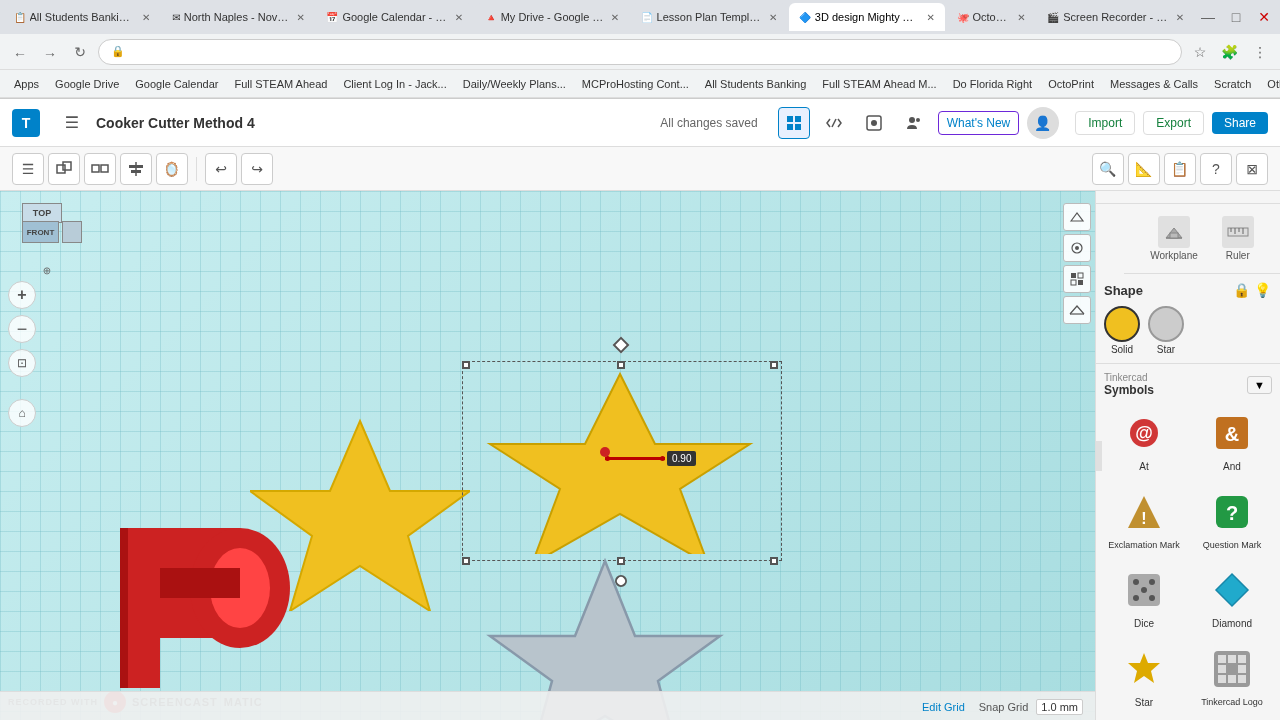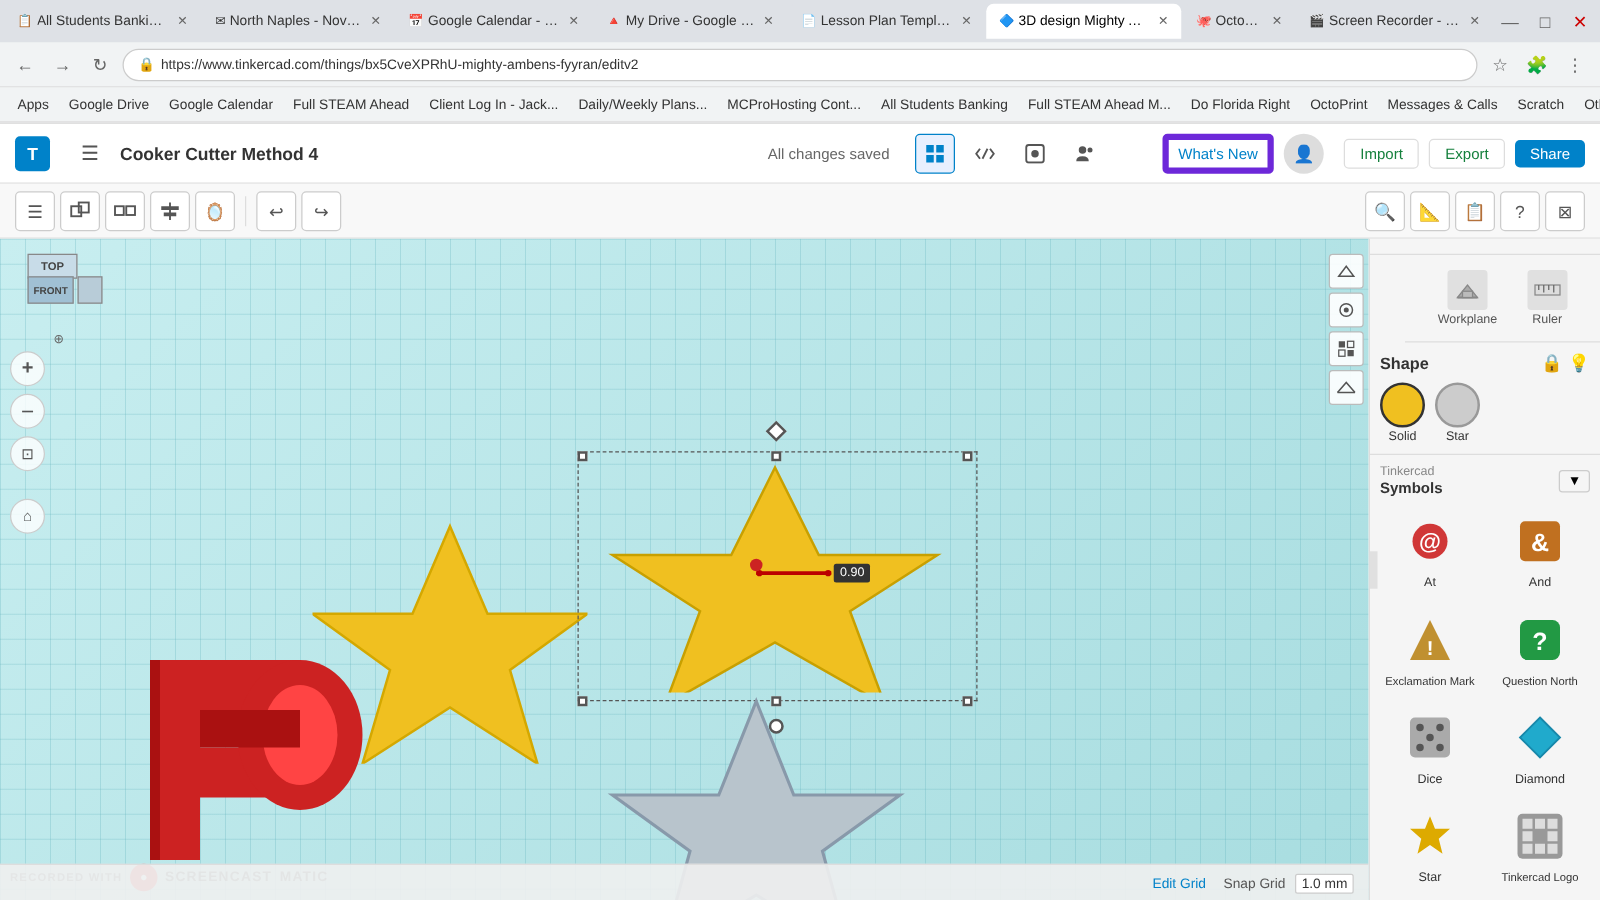--- a/index.html
+++ b/index.html
@@ -17,21 +17,21 @@
     .lock-icon { color: #28a745; margin-right: 4px; font-size: 11px; }
     .bookmarks-bar { display: flex; align-items: center; height: 28px; padding: 0 8px; gap: 4px; background: #f1f3f4; border-bottom: 1px solid #ddd; overflow: hidden; }
     .bookmark { font-size: 11px; color: #333; padding: 2px 6px; border-radius: 3px; white-space: nowrap; cursor: pointer; }
 
     
     .app-toolbar { display: flex; align-items: center; height: 48px; background: #fff; border-bottom: 1px solid #ddd; padding: 0 12px; gap: 8px; }
     .tinkercad-logo { display: flex; align-items: center; gap: 6px; margin-right: 8px; }
     .logo-box { width: 28px; height: 28px; background: #0082c9; border-radius: 4px; display: flex; align-items: center; justify-content: center; color: white; font-weight: bold; font-size: 14px; }
     .spacer { flex: 1; }
     .toolbar-icon-btn { width: 32px; height: 32px; border: none; background: none; cursor: pointer; display: flex; align-items: center; justify-content: center; border-radius: 4px; color: #555; }
-    .whats-new-btn { font-size: 12px; color: #0082c9; padding: 4px 8px; border: 5px solid #6d28d9; border-radius: 4px; cursor: pointer; margin-left: 38px; }
+    .whats-new-btn { font-size: 12px; color: #0082c9; padding: 4px 8px; border: 1px solid #6d28d9; border-radius: 4px; cursor: pointer; }
 
     
     .edit-toolbar { display: flex; align-items: center; height: 44px; background: #f8f8f8; border-bottom: 1px solid #ddd; padding: 0 12px; gap: 4px; }
     .edit-btn { width: 32px; height: 32px; border: 1px solid #ccc; background: #fff; cursor: pointer; display: flex; align-items: center; justify-content: center; border-radius: 4px; color: #555; font-size: 14px; }
     .edit-sep { width: 1px; height: 24px; background: #ddd; margin: 0 4px; }
 
     
     .main-area { display: flex; width: 100%; height: calc(720px - 34px - 36px - 28px - 48px - 44px); }
     
 
@@ -140,21 +140,20 @@
       <button class="nav-btn" style="color:#c00;">✕</button>
     </div>
   </div>
 
   <div class="browser-bar">
     <button class="nav-btn">←</button>
     <button class="nav-btn">→</button>
     <button class="nav-btn">↻</button>
     <div class="url-bar">
       <span class="lock-icon">🔒</span>
-      <span style="font-size:11px;color:#333;">https://www.tinkercad.com/things/bx5CveXPRhU-mighty-ambens-fyyran/editv2</span>
     </div>
     <button class="nav-btn">☆</button>
     <button class="nav-btn">🧩</button>
     <button class="nav-btn">⋮</button>
   </div>
 
   <div class="bookmarks-bar">
     <span class="bookmark">Apps</span>
     <span class="bookmark">Google Drive</span>
     <span class="bookmark">Google Calendar</span>
@@ -478,21 +477,21 @@
           <span class="symbol-name" style="font-size:9px;">Exclamation Mark</span>
         </div>
 
         <div class="symbol-item">
           <div class="symbol-img">
             <svg width="40" height="40" viewBox="0 0 40 40">
               <rect x="4" y="4" width="32" height="32" rx="6" fill="#229944"></rect>
               <text x="20" y="28" text-anchor="middle" fill="white" font-size="20" font-weight="bold">?</text>
             </svg>
           </div>
-          <span class="symbol-name" style="font-size:9px;">Question North</span>
+          <span class="symbol-name" style="font-size:9px;">Question Mark</span>
         </div>
 
         <div class="symbol-item">
           <div class="symbol-img">
             <svg width="40" height="40" viewBox="0 0 40 40">
               <rect x="4" y="4" width="32" height="32" rx="4" fill="#aaaaaa"></rect>
               <circle cx="12" cy="12" r="3" fill="#555"></circle>
               <circle cx="28" cy="12" r="3" fill="#555"></circle>
               <circle cx="20" cy="20" r="3" fill="#555"></circle>
               <circle cx="12" cy="28" r="3" fill="#555"></circle>

